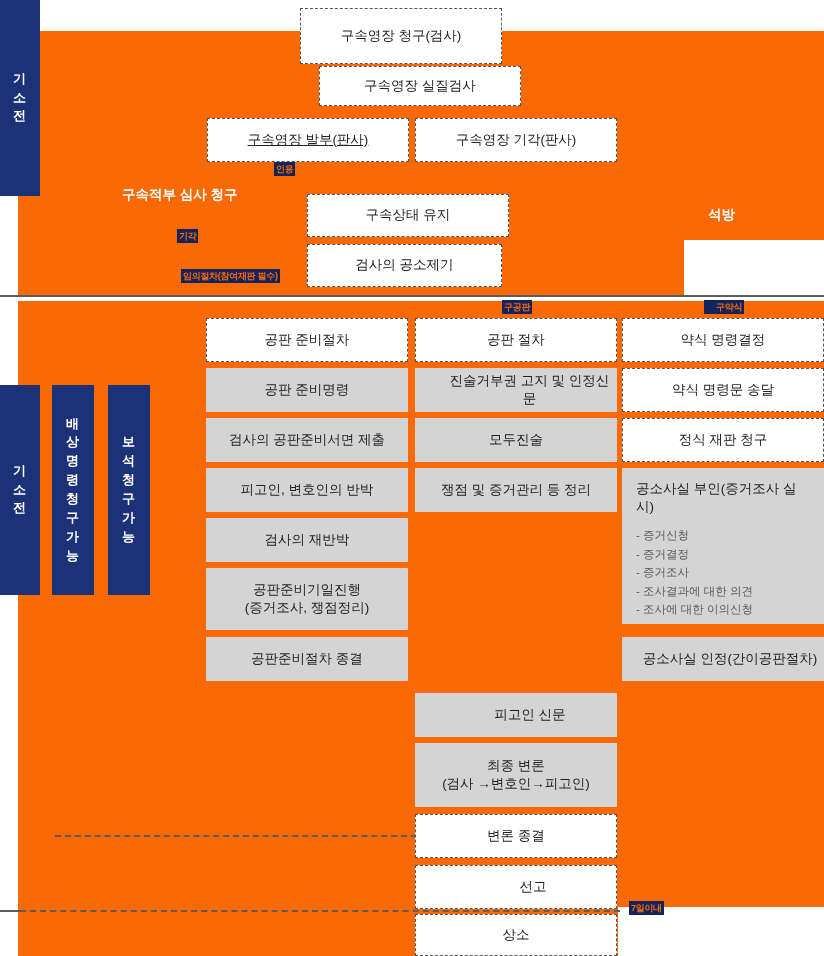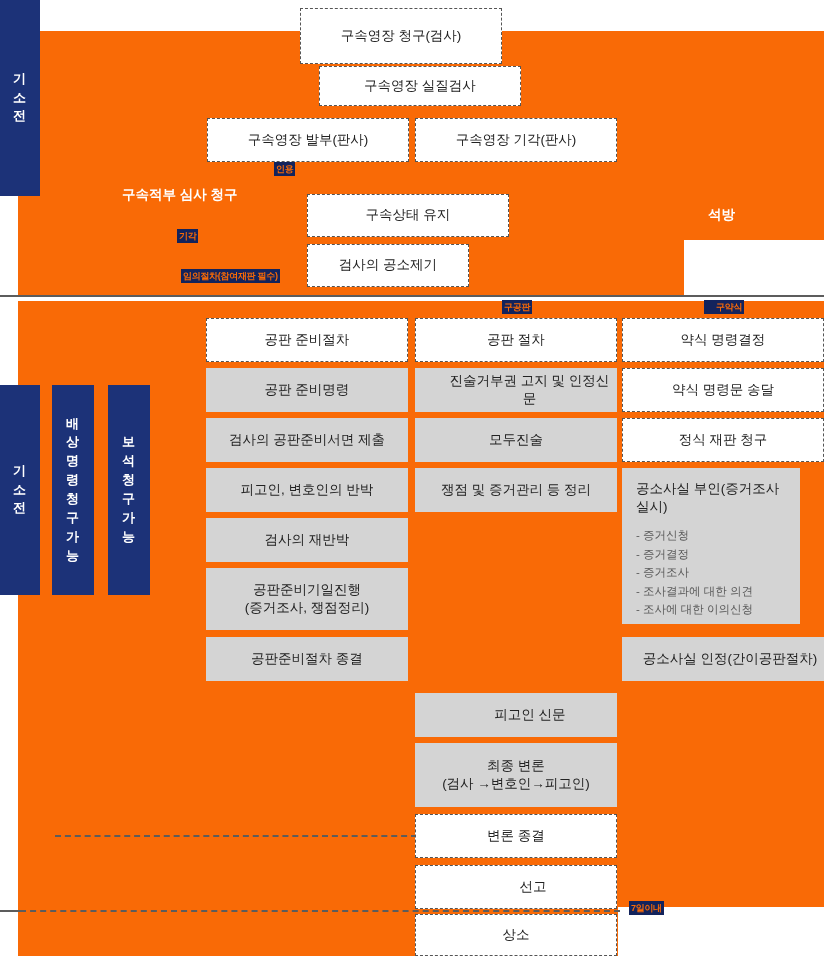--- a/index.html
+++ b/index.html
@@ -169,27 +169,27 @@
       <span>구</span>
       <span>가</span>
       <span>능</span>
     </div>
   </div>
 
   <div class="box white" style="left:300px; top:8px; width:202px; height:56px;">구속영장 청구(검사)</div>
 
   <div class="box white" style="left:307px; top:66px; width:202px; height:40px;margin-left:12px;">구속영장 실질검사</div>
 
-  <div class="box white" style="left:207px; top:118px; width:202px; height:44px;">구속영장 발부(판사)</div>
+  <div class="box white" style="left:207px; top:118px; width:202px; height:44px;text-decoration:underline;">구속영장 발부(판사)</div>
 
   <div class="box white" style="left:307px; top:194px; width:202px; height:43px;">구속상태 유지</div>
 
   <div class="box white" style="left:415px; top:118px; width:202px; height:44px;">구속영장 기각(판사)</div>
 
-  <div class="box white" style="left:307px; top:244px; width:162px; height:43px;">검사의 공소제기</div>
+  <div class="box white" style="left:307px; top:244px; width:195px; height:43px;">검사의 공소제기</div>
 
   <div class="olabel" style="left:122px; top:186px;">구속적부 심사 청구</div>
 
   <div class="olabel" style="left:708px; top:206px;">석방</div>
 
   <div class="chip" style="left:274px; top:162px;">인용</div>
 
   <div class="chip" style="left:177px; top:229px;">기각</div>
 
   <div class="chip" style="left:181px; top:269px;">임의절차(참여재판 필수)</div>
@@ -209,21 +209,21 @@
 
   <div class="box white" style="left:415px; top:318px; width:202px; height:44px;">공판 절차</div>
   <div class="box grey" style="left:415px; top:368px; width:202px; height:44px;padding-left:33px;">진술거부권 고지 및 인정신문</div>
   <div class="box grey" style="left:415px; top:418px; width:202px; height:44px;">모두진술</div>
   <div class="box grey" style="left:415px; top:468px; width:202px; height:44px;">쟁점 및 증거관리 등 정리</div>
 
   <div class="box white" style="left:622px; top:318px; width:202px; height:44px;">약식 명령결정</div>
   <div class="box white" style="left:622px; top:368px; width:202px; height:44px;">약식 명령문 송달</div>
   <div class="box white" style="left:622px; top:418px; width:202px; height:44px;">정식 재판 청구</div>
 
-  <div class="box greyleft" style="left:622px; top:468px; width:178px; height:156px;">
+  <div class="box greyleft" style="left:622px; top:468px; width:202px; height:156px;">
     <span class="evi-title">공소사실 부인(증거조사 실시)</span>
     <ul class="evi-list">
       <li>- 증거신청</li>
       <li>- 증거결정</li>
       <li>- 증거조사</li>
       <li>- 조사결과에 대한 의견</li>
       <li>- 조사에 대한 이의신청</li>
     </ul>
   </div>
 

